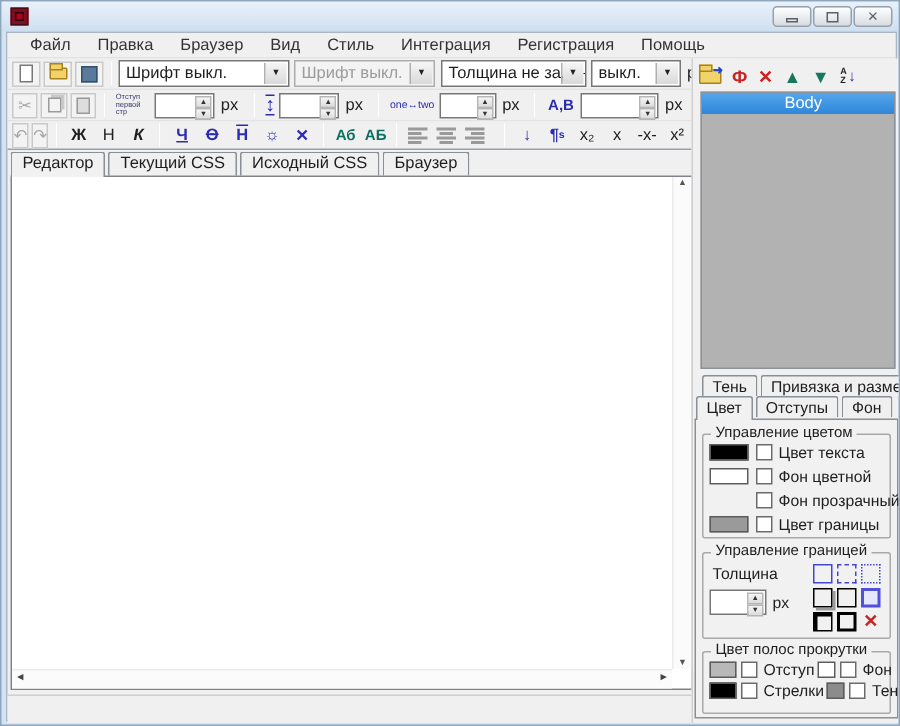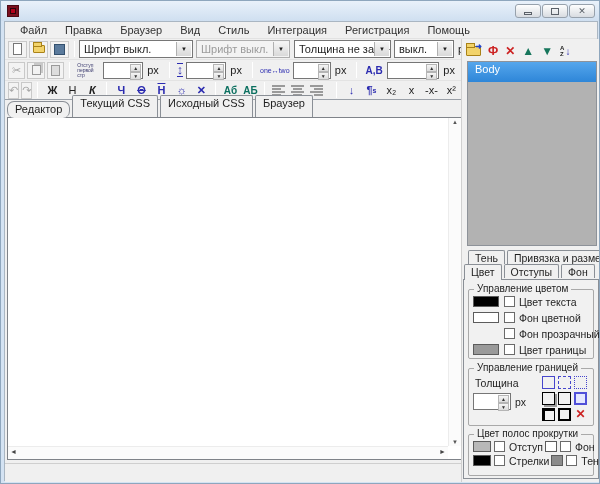--- a/index.html
+++ b/index.html
@@ -46,22 +46,22 @@
   .pxlab{margin:0 6px 0 4px;color:#222;}
   .tt{display:flex;flex-direction:column;font-size:5px;line-height:5px;color:#3a3a6e;margin:0 3px;}
   .blue{color:#2b2bb0;} .teal{color:#0c7060;} .red{color:#cc2222;} .green{color:#17765c;}
   .letterbtn{min-width:16px;height:16px;margin:0 2px;display:flex;align-items:center;justify-content:center;
              font-weight:bold;font-size:11px;}
   .alignicon{width:13px;height:11px;display:flex;flex-direction:column;justify-content:space-between;margin:0 3px;}
   .alignicon b{display:block;height:2px;background:#9a9a9a;}
   
   .tabbar{position:absolute;left:2px;top:79px;height:17px;display:flex;align-items:flex-end;}
   .tab{border:1px solid #8a8f96;border-bottom:none;background:#f0f0f0;padding:1px 7px 2px 7px;
-       margin-right:2px;border-radius:2px 2px 0 0;height:23px;}
-  .tab.active{height:17px;position:relative;z-index:3;background:#f1f1f1;border-radius:7px;}
+       margin-right:2px;border-radius:2px 2px 0 0;height:17px;}
+  .tab.active{height:17px;position:relative;z-index:3;background:#f1f1f1;}
   .editor{position:absolute;left:2px;top:95px;width:455px;height:343px;background:#fff;border:1px solid #7f8389;}
   .vscroll{position:absolute;right:0;top:0;width:13px;bottom:13px;background:#fbfbfb;border-left:1px solid #ececec;}
   .vscroll .a{position:absolute;left:0;width:100%;text-align:center;font-size:6px;color:#555;}
   .hscroll{position:absolute;left:0;right:13px;bottom:0;height:13px;background:#fbfbfb;border-top:1px solid #ececec;}
   .hscroll .a{position:absolute;top:1px;font-size:7px;color:#444;}
   
   .statusbar{position:absolute;left:0;top:441px;width:100%;height:19px;background:#f0f0f0;border-top:1px solid #cfcfcf;}
   .grip{position:absolute;right:1px;bottom:1px;width:13px;height:13px;
         background:repeating-linear-gradient(135deg,transparent 0 3px,#aeb6bd 3px 4px);}
   
@@ -69,21 +69,21 @@
   .ricons{position:absolute;left:4px;top:3px;height:18px;display:flex;align-items:center;gap:7px;}
   .folder{position:relative;width:15px;height:10px;background:#f2d36b;border:1px solid #a98218;border-radius:1px;}
   .folder:before{content:"";position:absolute;left:-1px;top:-4px;width:7px;height:3px;background:#f2d36b;border:1px solid #a98218;}
   .folder .arr{position:absolute;right:-2px;top:-5px;color:#2244cc;font-size:8px;font-weight:bold;}
   .bigico{font-weight:bold;font-size:12px;line-height:1;}
   .sorticon{display:flex;align-items:center;}
   .sorticon .lz{display:flex;flex-direction:column;font-size:6px;line-height:6px;font-weight:bold;color:#222;}
   .sorticon .ar{color:#2b2bb0;font-size:10px;font-weight:bold;margin-left:1px;}
   .selectorlist{position:absolute;left:5px;top:22px;width:130px;height:185px;background:#b2b2b2;
                 border:1px solid #8d9299;}
-  .selitem{height:20px;padding:1px 0 0 7px;color:#fff;background:linear-gradient(#55a6ec,#2e86d8);}
+  .selitem{height:14px;padding:1px 0 0 7px;color:#fff;background:linear-gradient(#55a6ec,#2e86d8);text-align:center;}
   
   .rtabs1{position:absolute;left:6px;top:211px;display:flex;}
   .rtabs2{position:absolute;left:2px;top:225px;display:flex;}
   .rtab{border:1px solid #8a8f96;border-bottom:none;background:#f0f0f0;padding:1px 6px 2px 6px;
         margin-right:2px;border-radius:2px 2px 0 0;height:14px;white-space:nowrap;font-size:10.5px;}
   .rtab.active{height:16px;position:relative;z-index:3;background:#f1f1f1;}
   .rbody{position:absolute;left:1px;top:240px;width:136px;height:200px;border:1px solid #8a8f96;background:#f1f1f1;}
   .grp{position:absolute;left:4px;right:4px;border:1px solid #a9a9a9;border-radius:2px;}
   .grp-title{position:absolute;top:-7px;left:5px;background:#f1f1f1;padding:0 3px;font-size:10px;white-space:nowrap;}
   .crow{display:flex;align-items:center;height:15px;margin:1px 4px;}

